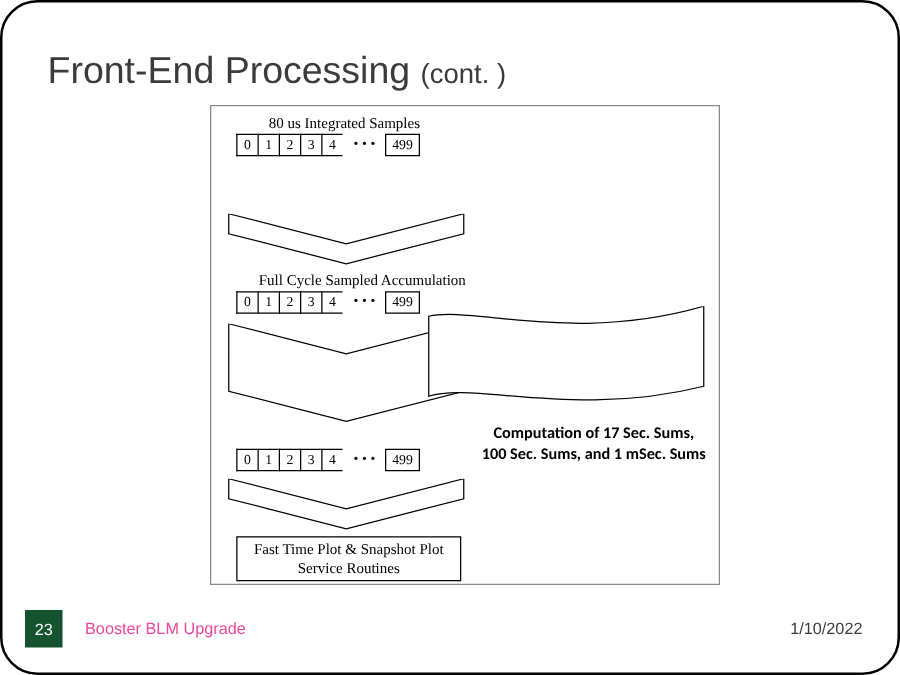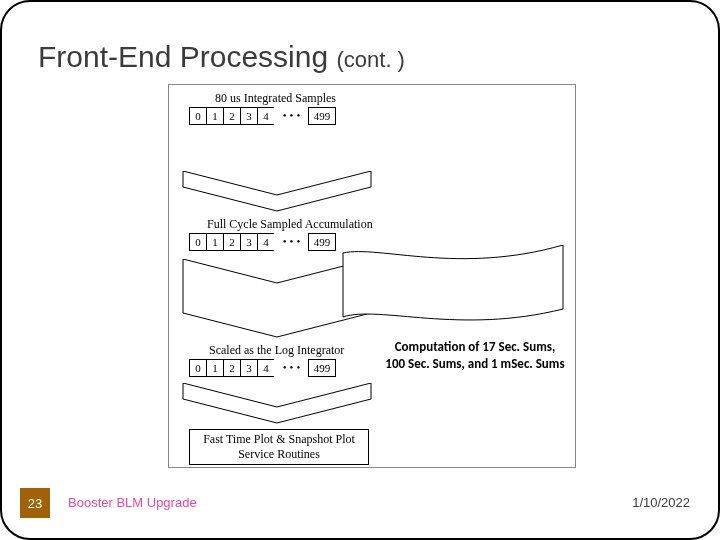--- a/index.html
+++ b/index.html
@@ -92,21 +92,21 @@
     color: #000;
     line-height: 1.3;
   }
   
   .pagenum {
     position: absolute;
     left: 18px;
     bottom: 20px;
     width: 30px;
     height: 30px;
-    background: #a16207;
+    background: #14532d;
     color: #fff;
     font-size: 13px;
     display: flex;
     align-items: center;
     justify-content: center;
   }
   .footer-title {
     position: absolute;
     left: 66px;
     bottom: 28px;
@@ -159,21 +159,20 @@
       <div class="dots">•••</div>
       <div class="cell wide">499</div>
     </div>
 
     <div class="lbl" style="left:56px; top:210px;">Y(k) = m·Ln[S(k)] + b</div>
 
     <svg style="left:8px; top:174px;" width="200" height="80">
       <path class="chev" d="M6 0 L100 24 L194 0 L194 54 L100 78 L6 54 Z"></path>
     </svg>
 
-    <div class="lbl" style="left:40px; top:258px;">Scaled as the Log Integrator</div>
     <div class="tape" style="left:20px; top:274px;">
       <div class="cell">0</div>
       <div class="cell">1</div>
       <div class="cell">2</div>
       <div class="cell">3</div>
       <div class="cell">4</div>
       <div class="dots">•••</div>
       <div class="cell wide">499</div>
     </div>
 

